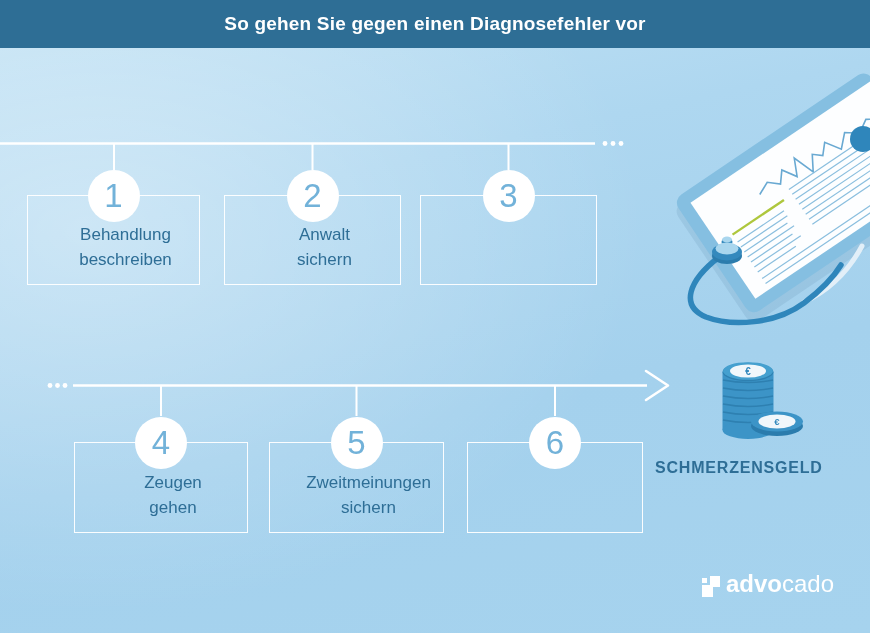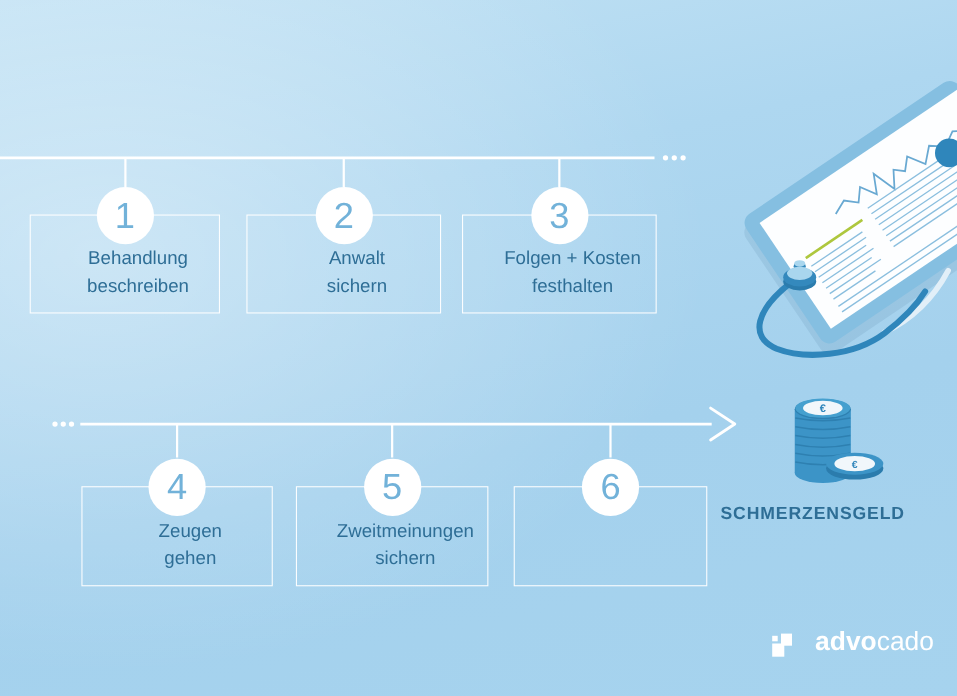--- a/index.html
+++ b/index.html
@@ -38,35 +38,38 @@
     display:flex;align-items:center;justify-content:center;
   }
   .badge span{color:#72b2d9;font-size:33px;font-weight:400;line-height:1;padding-bottom:2px;}
   .step-label{color:#2e6e96;font-size:17px;line-height:25px;text-align:center;white-space:nowrap;margin-left:24px;}
   
   .result-label{
     position:absolute;left:655px;top:459px;width:210px;text-align:left;
     color:#2e6e96;font-size:16px;font-weight:700;letter-spacing:.8px;
   }
   
-  .logo{position:absolute;left:702px;top:570px;display:flex;gap:20px;color:#fff;}
+  .logo{position:absolute;left:702px;top:570px;display:flex;gap:5px;color:#fff;}
   .logo-icon{position:relative;width:19px;height:22px;margin-top:6px;}
   .logo-icon i{position:absolute;background:#ffffff;display:block;}
   .li-a{left:0;top:2px;width:5px;height:5px;}
   .li-b{left:8px;top:0;width:10px;height:11px;}
   .li-c{left:0;top:9px;width:11px;height:12px;}
   .logo-text{font-size:24px;line-height:28px;}
   .logo-text b{font-weight:700;}
   .logo-text span{font-weight:300;}
 </style>
 </head>
 <body>
 
 <div id="canvas">
 
+  <div class="titlebar">
+    <h1>So gehen Sie gegen einen Diagnosefehler vor</h1>
+  </div>
 
   <svg class="flow" style="left:590px;top:50px" width="280" height="300" viewBox="0 0 280 300">
     <g transform="translate(83,150) rotate(-34)">
       <rect x="-5" y="7" width="233" height="141" rx="10" fill="rgba(43,92,130,0.10)"></rect>
       <rect x="0" y="0" width="233" height="140" rx="10" fill="#85bfe1"></rect>
       <rect x="13" y="12" width="220" height="116" fill="#fdfeff"></rect>
       <polyline points="75,44 88,38 98,47 107,36 116,50 124,33 132,55 141,40 149,47 158,37 168,52 180,40 192,49 205,41 218,49 232,43" fill="none" stroke="#69a9d2" stroke-width="1.6"></polyline>
       <line x1="30" y1="62" x2="92" y2="62" stroke="#aec73d" stroke-width="2.4"></line>
       <g stroke="#8abede" stroke-width="1.2">
         <line x1="30" y1="71" x2="86" y2="71"></line>
@@ -133,24 +136,20 @@
       </div>
     <div class="step-label">
         <div>Anwalt</div>
         <div>sichern</div>
       </div>
   </div>
   <div class="step-box b3">
     <div class="badge">
         <span>3</span>
       </div>
-    <div class="step-label">
-        <div>Folgen + Kosten</div>
-        <div>festhalten</div>
-      </div>
   </div>
   <div class="step-box b4">
     <div class="badge">
         <span>4</span>
       </div>
     <div class="step-label">
         <div>Zeugen</div>
         <div>gehen</div>
       </div>
   </div>

